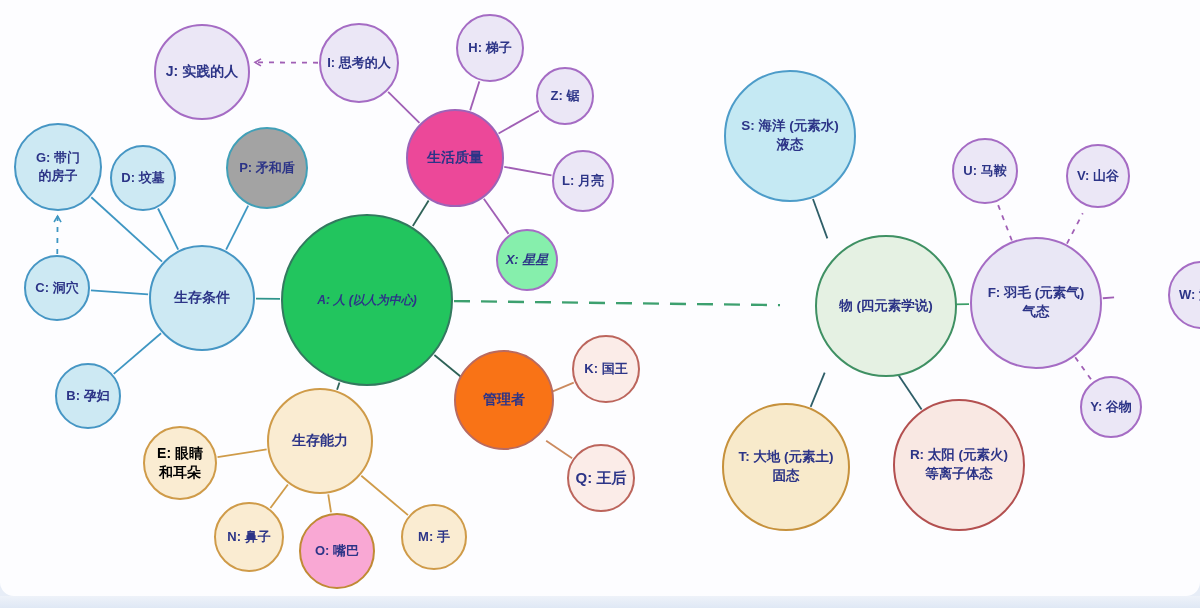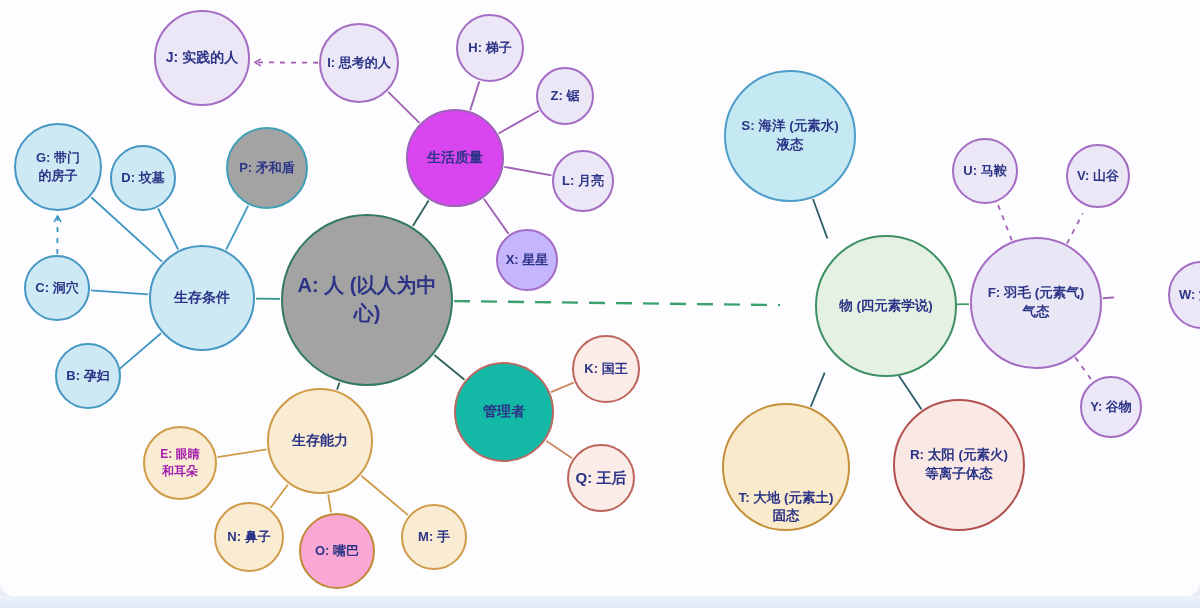--- a/index.html
+++ b/index.html
@@ -63,48 +63,48 @@
       <line x1="1102.832721904868" y1="298.26847986514207" x2="1114.0873840795466" y2="297.471689622687" stroke="#a05fb5" stroke-width="1.8"></line>
       <line x1="1075.1897011268463" y1="357.34305222922677" x2="1092.2825308050883" y2="381.0451093830559" stroke="#a05fb5" stroke-width="1.8" stroke-dasharray="5,6"></line>
       <line x1="266.65463522815776" y1="449.3828430355752" x2="217.53933076537047" y2="457.1009623082989" stroke="#cf9b49" stroke-width="1.8"></line>
       <line x1="287.8901679693087" y1="484.41611091473754" x2="270.40655468712754" y2="508.05592605684166" stroke="#cf9b49" stroke-width="1.8"></line>
       <line x1="328.2475423587906" y1="494.36645055688035" x2="331.04344162976236" y2="512.4575634866975" stroke="#cf9b49" stroke-width="1.8"></line>
       <line x1="361.3052046983207" y1="475.7833302722701" x2="407.9930192640203" y2="515.0993846433855" stroke="#cf9b49" stroke-width="1.8"></line>
       <line x1="550.9947270050337" y1="392.1884974390544" x2="573.7487167612513" y2="382.5961292084921" stroke="#cb8a5f" stroke-width="1.8"></line>
       <line x1="546.1651648407108" y1="440.6896997885249" x2="572.0631221681397" y2="458.3109903412084" stroke="#cb8a5f" stroke-width="1.8"></line>
     </svg>
   <div id="nodes-layer">
-      <div class="node" style="left: 281px; top: 214px; width: 172px; height: 172px; background: #a3a3a3; border: 2px solid rgb(51, 121, 95); color: rgb(44, 52, 135); font-size: 20px;"><span>A: 人 (以人为中心)</span></div>
+      <div class="node" style="left: 281px; top: 214px; width: 172px; height: 172px; background: #22c55e; border: 2px solid rgb(51, 121, 95); color: rgb(44, 52, 135); font-size: 12px; font-style: italic;"><span>A: 人 (以人为中心)</span></div>
       <div class="node" style="left: 815px; top: 235px; width: 142px; height: 142px; background: rgb(229, 241, 227); border: 2px solid rgb(63, 144, 99); color: rgb(44, 52, 135); font-size: 13.5px;"><span>物 (四元素学说)</span></div>
       <div class="node" style="left: 149px; top: 245px; width: 106px; height: 106px; background: rgb(205, 233, 243); border: 2px solid rgb(70, 150, 196); color: rgb(44, 52, 135); font-size: 14px;"><span>生存条件</span></div>
       <div class="node" style="left: 14px; top: 123px; width: 88px; height: 88px; background: rgb(205, 233, 243); border: 2px solid rgb(70, 150, 196); color: rgb(44, 52, 135); font-size: 13px;"><span>G: 带门
 的房子</span></div>
       <div class="node" style="left: 110px; top: 145px; width: 66px; height: 66px; background: rgb(205, 233, 243); border: 2px solid rgb(70, 150, 196); color: rgb(44, 52, 135); font-size: 13px;"><span>D: 坟墓</span></div>
       <div class="node" style="left: 226px; top: 127px; width: 82px; height: 82px; background: #a3a3a3; border: 2px solid rgb(65, 160, 184); color: rgb(44, 52, 135); font-size: 13px;"><span>P: 矛和盾</span></div>
       <div class="node" style="left: 24px; top: 255px; width: 66px; height: 66px; background: rgb(205, 233, 243); border: 2px solid rgb(70, 150, 196); color: rgb(44, 52, 135); font-size: 13px;"><span>C: 洞穴</span></div>
-      <div class="node" style="left: 55px; top: 343px; width: 66px; height: 66px; background: rgb(205, 233, 243); border: 2px solid rgb(70, 150, 196); color: rgb(44, 52, 135); font-size: 13px;"><span>B: 孕妇</span></div>
-      <div class="node" style="left: 406px; top: 109px; width: 98px; height: 98px; background: #d946ef; border: 2px solid rgb(156, 99, 184); color: rgb(44, 52, 135); font-size: 14px;"><span>生活质量</span></div>
-      <div class="node" style="left: 154px; top: 10px; width: 96px; height: 96px; background: rgb(235, 231, 246); border: 2px solid rgb(165, 108, 196); color: rgb(44, 52, 135); font-size: 14px;"><span>J: 实践的人</span></div>
+      <div class="node" style="left: 55px; top: 363px; width: 66px; height: 66px; background: rgb(205, 233, 243); border: 2px solid rgb(70, 150, 196); color: rgb(44, 52, 135); font-size: 13px;"><span>B: 孕妇</span></div>
+      <div class="node" style="left: 406px; top: 109px; width: 98px; height: 98px; background: #ec4899; border: 2px solid rgb(156, 99, 184); color: rgb(44, 52, 135); font-size: 14px;"><span>生活质量</span></div>
+      <div class="node" style="left: 154px; top: 24px; width: 96px; height: 96px; background: rgb(235, 231, 246); border: 2px solid rgb(165, 108, 196); color: rgb(44, 52, 135); font-size: 14px;"><span>J: 实践的人</span></div>
       <div class="node" style="left: 319px; top: 23px; width: 80px; height: 80px; background: rgb(235, 231, 246); border: 2px solid rgb(165, 108, 196); color: rgb(44, 52, 135); font-size: 13px; text-align: right;"><span>I: 思考的人</span></div>
       <div class="node" style="left: 456px; top: 14px; width: 68px; height: 68px; background: rgb(235, 231, 246); border: 2px solid rgb(165, 108, 196); color: rgb(44, 52, 135); font-size: 13px;"><span>H: 梯子</span></div>
       <div class="node" style="left: 536px; top: 67px; width: 58px; height: 58px; background: rgb(235, 231, 246); border: 2px solid rgb(165, 108, 196); color: rgb(44, 52, 135); font-size: 13px;"><span>Z: 锯</span></div>
       <div class="node" style="left: 552px; top: 150px; width: 62px; height: 62px; background: rgb(235, 231, 246); border: 2px solid rgb(165, 108, 196); color: rgb(44, 52, 135); font-size: 13px;"><span>L: 月亮</span></div>
-      <div class="node" style="left: 496px; top: 229px; width: 62px; height: 62px; background: #c4b5fd; border: 2px solid rgb(165, 108, 196); color: rgb(44, 52, 135); font-size: 13px;"><span>X: 星星</span></div>
+      <div class="node" style="left: 496px; top: 229px; width: 62px; height: 62px; background: #86efac; border: 2px solid rgb(165, 108, 196); color: rgb(44, 52, 135); font-size: 13px; font-style: italic;"><span>X: 星星</span></div>
       <div class="node" style="left: 267px; top: 388px; width: 106px; height: 106px; background: rgb(250, 236, 210); border: 2px solid rgb(207, 155, 73); color: rgb(44, 52, 135); font-size: 14px;"><span>生存能力</span></div>
-      <div class="node" style="left: 143px; top: 426px; width: 74px; height: 74px; background: rgb(250, 236, 210); border: 2px solid rgb(207, 155, 73); color: #a21caf; font-size: 12px;"><span>E: 眼睛
+      <div class="node" style="left: 143px; top: 426px; width: 74px; height: 74px; background: rgb(250, 236, 210); border: 2px solid rgb(207, 155, 73); color: #000000; font-size: 14px;"><span>E: 眼睛
 和耳朵</span></div>
       <div class="node" style="left: 214px; top: 502px; width: 70px; height: 70px; background: rgb(250, 236, 210); border: 2px solid rgb(207, 155, 73); color: rgb(44, 52, 135); font-size: 13px; align-items: center;"><span>N: 鼻子</span></div>
       <div class="node" style="left: 299px; top: 513px; width: 76px; height: 76px; background: #f9a8d4; border: 2px solid rgb(192, 138, 53); color: rgb(44, 52, 135); font-size: 13px;"><span>O: 嘴巴</span></div>
       <div class="node" style="left: 401px; top: 504px; width: 66px; height: 66px; background: rgb(250, 236, 210); border: 2px solid rgb(207, 155, 73); color: rgb(44, 52, 135); font-size: 13px;"><span>M: 手</span></div>
-      <div class="node" style="left: 454px; top: 362px; width: 100px; height: 100px; background: #14b8a6; border: 2px solid rgb(185, 106, 96); color: rgb(44, 52, 135); font-size: 14px;"><span>管理者</span></div>
+      <div class="node" style="left: 454px; top: 350px; width: 100px; height: 100px; background: #f97316; border: 2px solid rgb(185, 106, 96); color: rgb(44, 52, 135); font-size: 14px;"><span>管理者</span></div>
       <div class="node" style="left: 572px; top: 335px; width: 68px; height: 68px; background: rgb(251, 236, 232); border: 2px solid rgb(188, 101, 92); color: rgb(44, 52, 135); font-size: 13px;"><span>K: 国王</span></div>
       <div class="node" style="left: 567px; top: 444px; width: 68px; height: 68px; background: rgb(251, 236, 232); border: 2px solid rgb(188, 101, 92); color: rgb(44, 52, 135); font-size: 15px;"><span>Q: 王后</span></div>
       <div class="node" style="left: 724px; top: 70px; width: 132px; height: 132px; background: rgb(197, 233, 243); border: 2px solid rgb(77, 156, 201); color: rgb(44, 52, 135); font-size: 13.5px;"><span>S: 海洋 (元素水)
 液态</span></div>
-      <div class="node" style="left: 722px; top: 403px; width: 128px; height: 128px; background: rgb(248, 234, 203); border: 2px solid rgb(198, 145, 60); color: rgb(44, 52, 135); font-size: 13.5px; align-items: flex-end;"><span>T: 大地 (元素土)
+      <div class="node" style="left: 722px; top: 403px; width: 128px; height: 128px; background: rgb(248, 234, 203); border: 2px solid rgb(198, 145, 60); color: rgb(44, 52, 135); font-size: 13.5px;"><span>T: 大地 (元素土)
 固态</span></div>
       <div class="node" style="left: 893px; top: 399px; width: 132px; height: 132px; background: rgb(249, 232, 227); border: 2px solid rgb(179, 80, 80); color: rgb(44, 52, 135); font-size: 13.5px;"><span>R: 太阳 (元素火)
 等离子体态</span></div>
       <div class="node" style="left: 970px; top: 237px; width: 132px; height: 132px; background: rgb(233, 231, 245); border: 2px solid rgb(165, 108, 196); color: rgb(44, 52, 135); font-size: 13.5px;"><span>F: 羽毛 (元素气)
 气态</span></div>
       <div class="node" style="left: 952px; top: 138px; width: 66px; height: 66px; background: rgb(235, 231, 246); border: 2px solid rgb(165, 108, 196); color: rgb(44, 52, 135); font-size: 13px;"><span>U: 马鞍</span></div>
       <div class="node" style="left: 1066px; top: 144px; width: 64px; height: 64px; background: rgb(235, 231, 246); border: 2px solid rgb(165, 108, 196); color: rgb(44, 52, 135); font-size: 13px;"><span>V: 山谷</span></div>
       <div class="node" style="left: 1168px; top: 261px; width: 68px; height: 68px; background: rgb(235, 231, 246); border: 2px solid rgb(165, 108, 196); color: rgb(44, 52, 135); font-size: 13px;"><span>W: 波纹</span></div>
       <div class="node" style="left: 1080px; top: 376px; width: 62px; height: 62px; background: rgb(235, 231, 246); border: 2px solid rgb(165, 108, 196); color: rgb(44, 52, 135); font-size: 13px;"><span>Y: 谷物</span></div>
     </div>

